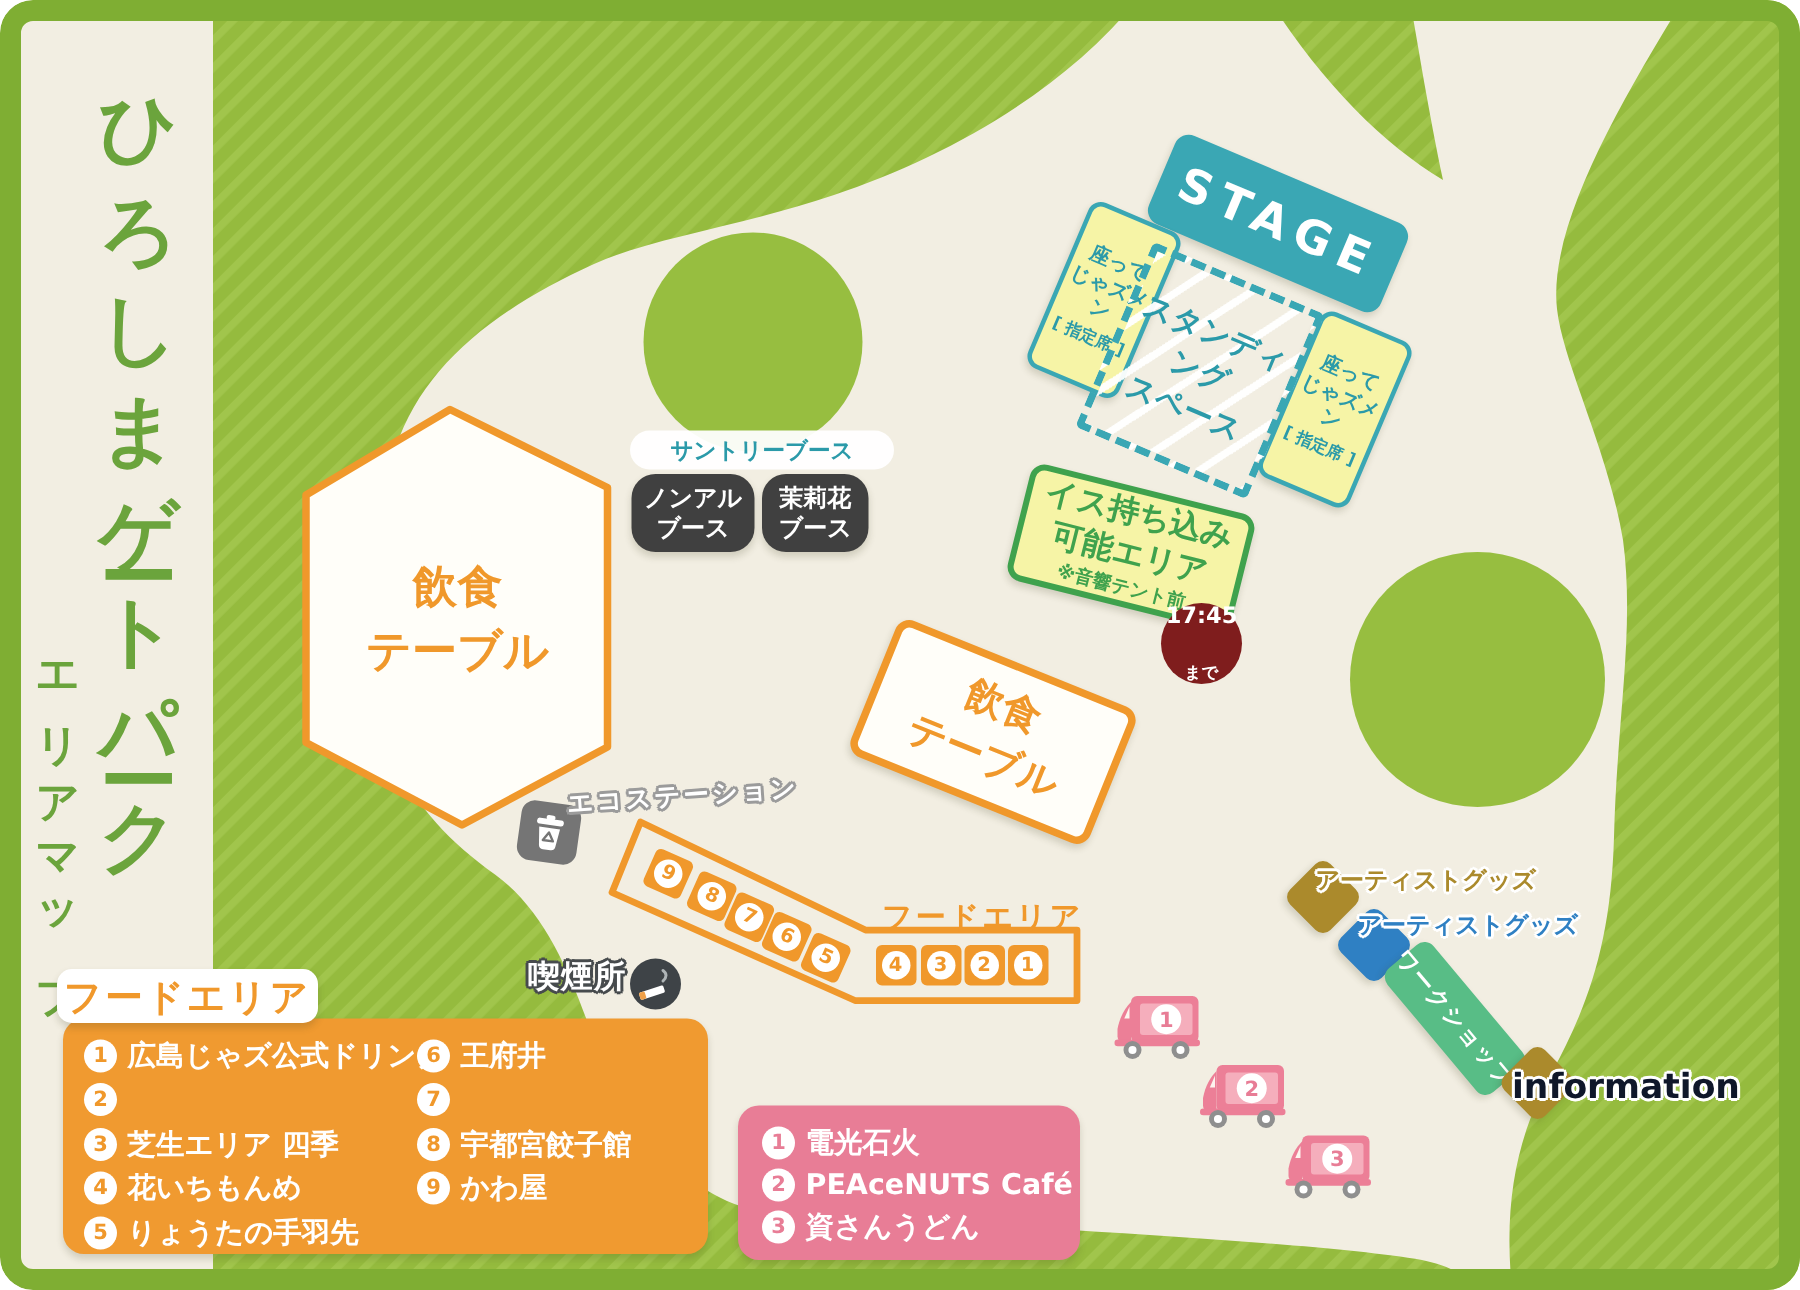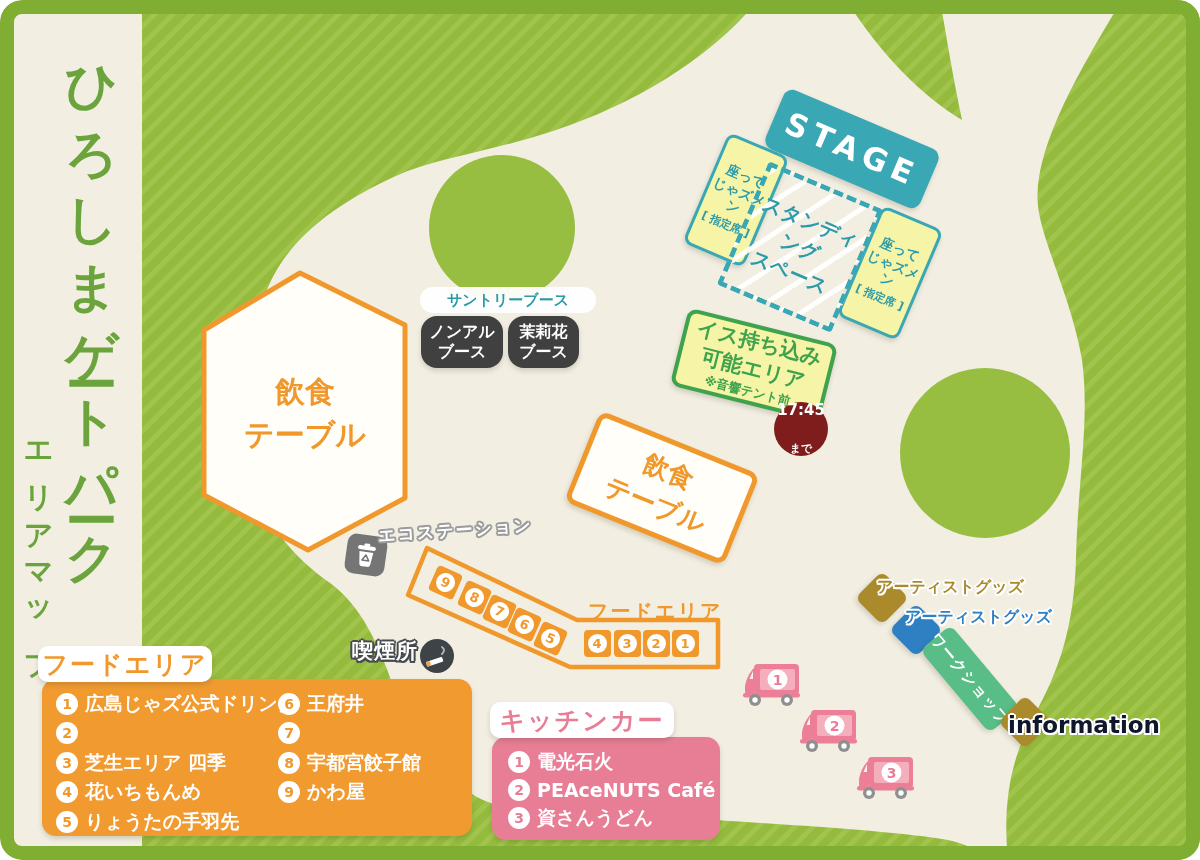--- a/index.html
+++ b/index.html
@@ -262,23 +262,20 @@
       <div class="lrow">
         <span class="circ" style="color: rgb(240, 152, 43);">8</span>
         <span class="nm">宇都宮餃子館</span>
       </div>
       <div class="lrow">
         <span class="circ" style="color: rgb(240, 152, 43);">9</span>
         <span class="nm">かわ屋</span>
       </div>
     </div>
 
-  <div class="tab shadow" style="left:490px;top:702px;width:184px;height:36px;color:#e87d96;">
-    <span>キッチンカー</span>
-  </div>
   <div class="legendbox shadow" style="left:492px;top:737px;width:228px;height:103px;background:#e87d96;"></div>
   <div class="lcol kitchen" id="kitchen-col" style="left:508px;top:748px;">
       <div class="lrow">
         <span class="circ" style="color: rgb(232, 125, 150);">1</span>
         <span class="nm">電光石火</span>
       </div>
       <div class="lrow">
         <span class="circ" style="color: rgb(232, 125, 150);">2</span>
         <span class="nm">PEAceNUTS Café</span>
       </div>

